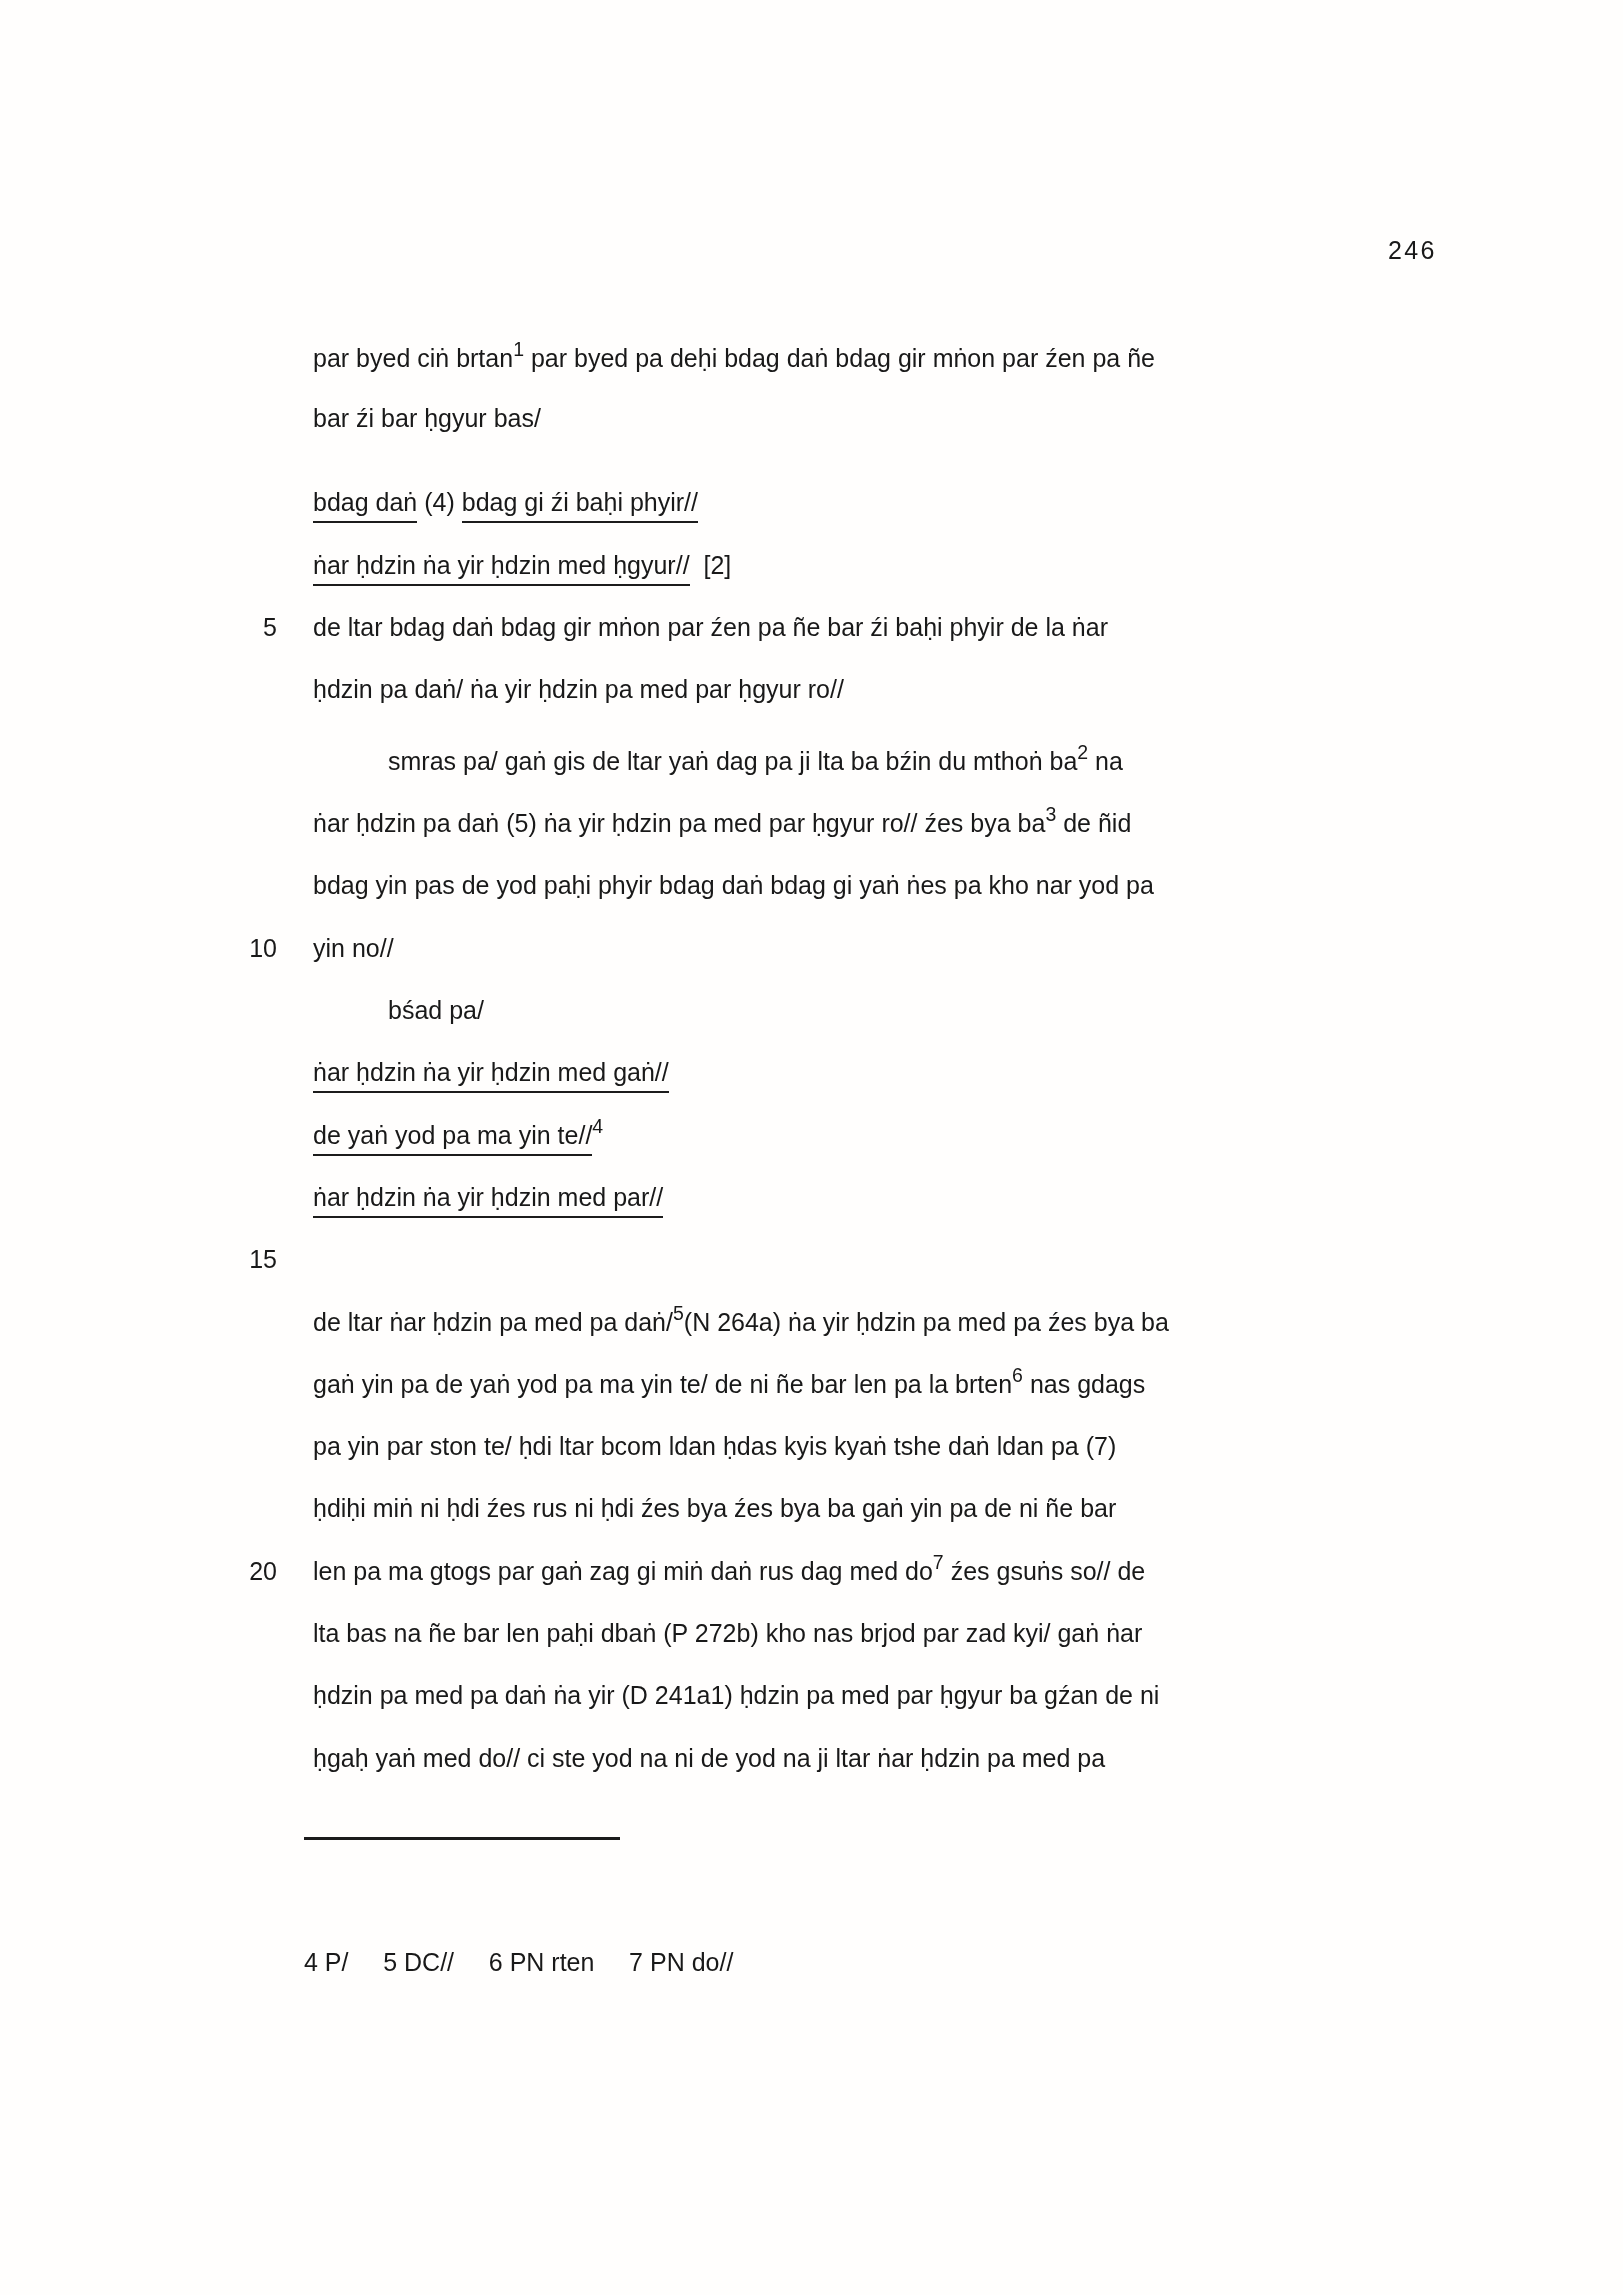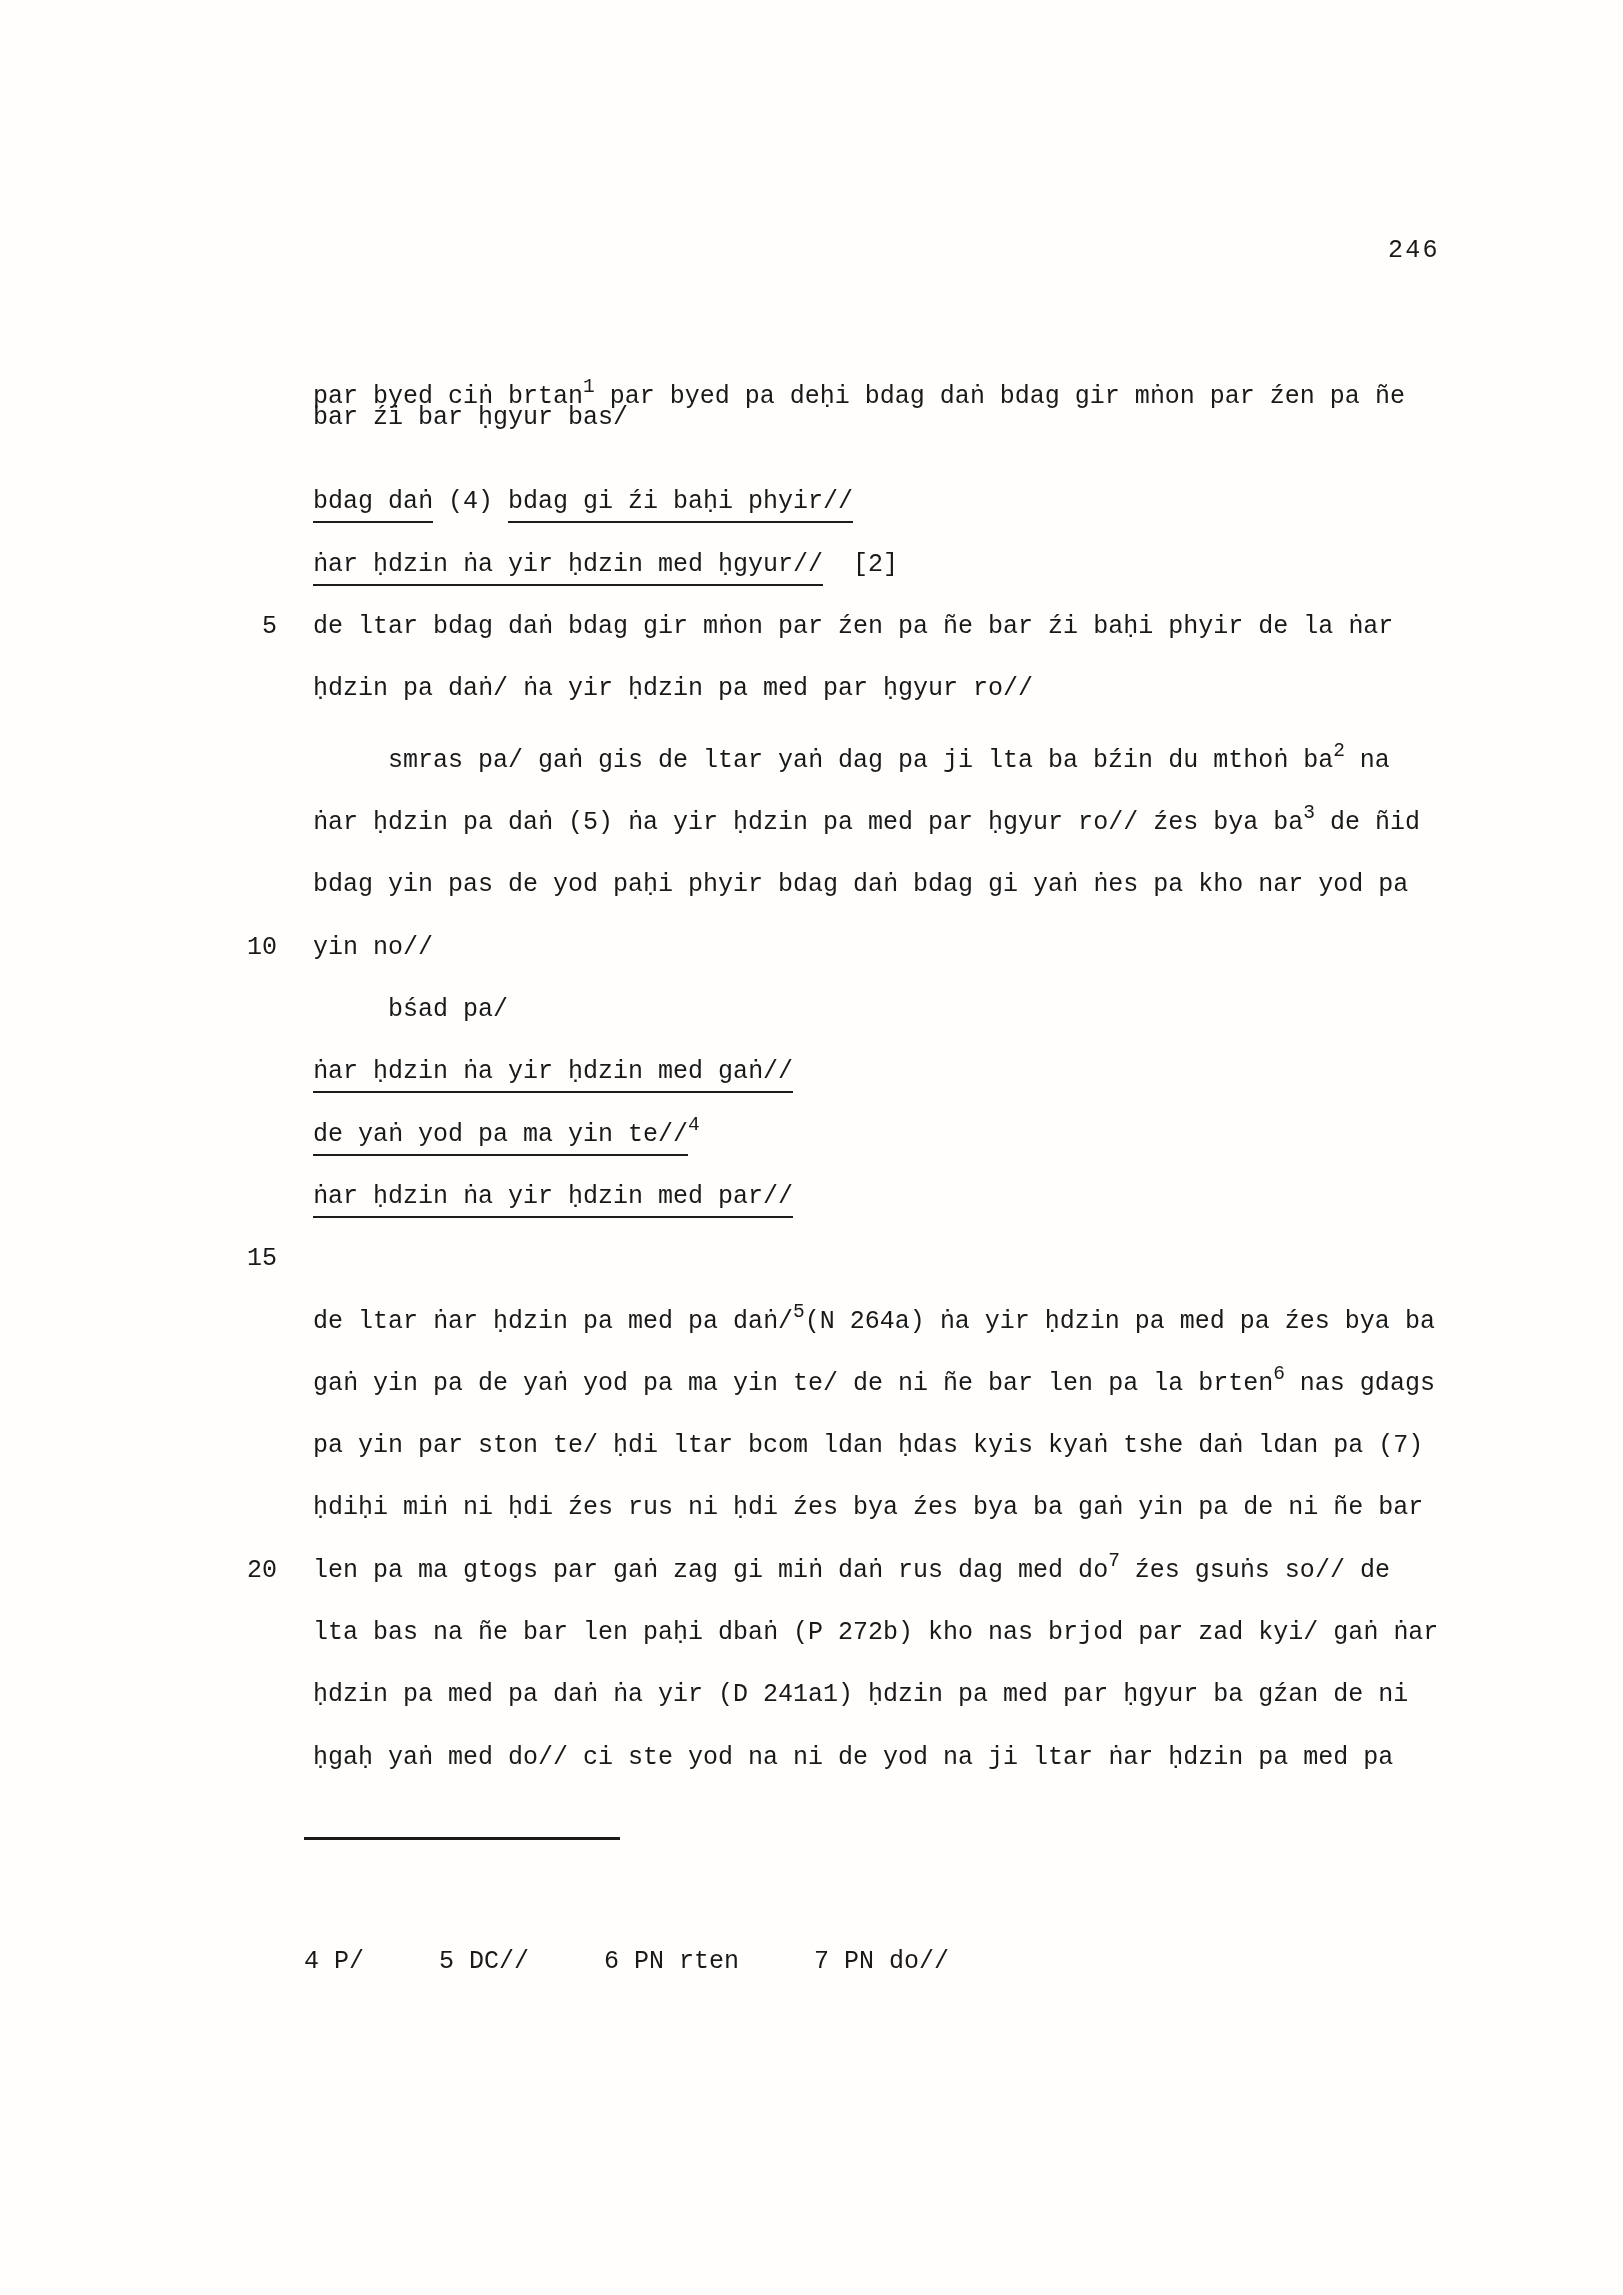--- a/index.html
+++ b/index.html
@@ -6,21 +6,21 @@
     margin: 0;
     padding: 0;
     background: #ffffff;
   }
   #page {
     position: relative;
     width: 1624px;
     height: 2295px;
     background: #fffefd;
     color: #191919;
-    font-family: Liberation Mono, monospace;
+    font-family: Liberation Sans, sans-serif;
     overflow: hidden;
   }
   #page-number {
     position: absolute;
     left: 1388px;
     top: 236px;
     font-size: 25px;
     letter-spacing: 2.3px;
   }
   #text-block {
@@ -73,21 +73,21 @@
     line-height: 1.15;
     white-space: pre;
   }
 </style>
 </head>
 <body>
 
 <div id="page">
   <div id="page-number">246</div>
   <div id="text-block">
-      <div class="line" style="top: 383px;"><span class="content ind-body"><span class="seg">par byed ciṅ brtan</span><span class="seg sup">1</span><span class="seg"> par byed pa deḥi bdag daṅ bdag gir mṅon par źen pa ñe</span></span></div>
+      <div class="line" style="top: 344px;"><span class="content ind-body"><span class="seg">par byed ciṅ brtan</span><span class="seg sup">1</span><span class="seg"> par byed pa deḥi bdag daṅ bdag gir mṅon par źen pa ñe</span></span></div>
       <div class="line" style="top: 404px;"><span class="content ind-body"><span class="seg">bar źi bar ḥgyur bas/</span></span></div>
       <div class="line" style="top: 488px;"><span class="content ind-verse"><span class="seg u">bdag daṅ</span><span class="seg"> (4) </span><span class="seg u">bdag gi źi baḥi phyir//</span></span></div>
       <div class="line" style="top: 551px;"><span class="content ind-verse"><span class="seg u">ṅar ḥdzin ṅa yir ḥdzin med ḥgyur//</span><span class="seg">  [2]</span></span></div>
       <div class="line" style="top: 613px;"><span class="linenum">5</span><span class="content ind-body"><span class="seg">de ltar bdag daṅ bdag gir mṅon par źen pa ñe bar źi baḥi phyir de la ṅar</span></span></div>
       <div class="line" style="top: 675px;"><span class="content ind-body"><span class="seg">ḥdzin pa daṅ/ ṅa yir ḥdzin pa med par ḥgyur ro//</span></span></div>
       <div class="line" style="top: 747px;"><span class="content ind-para"><span class="seg">smras pa/ gaṅ gis de ltar yaṅ dag pa ji lta ba bźin du mthoṅ ba</span><span class="seg sup">2</span><span class="seg"> na</span></span></div>
       <div class="line" style="top: 809px;"><span class="content ind-body"><span class="seg">ṅar ḥdzin pa daṅ (5) ṅa yir ḥdzin pa med par ḥgyur ro// źes bya ba</span><span class="seg sup">3</span><span class="seg"> de ñid</span></span></div>
       <div class="line" style="top: 871px;"><span class="content ind-body"><span class="seg">bdag yin pas de yod paḥi phyir bdag daṅ bdag gi yaṅ ṅes pa kho nar yod pa</span></span></div>
       <div class="line" style="top: 934px;"><span class="linenum">10</span><span class="content ind-body"><span class="seg">yin no//</span></span></div>
       <div class="line" style="top: 996px;"><span class="content ind-para"><span class="seg">bśad pa/</span></span></div>

